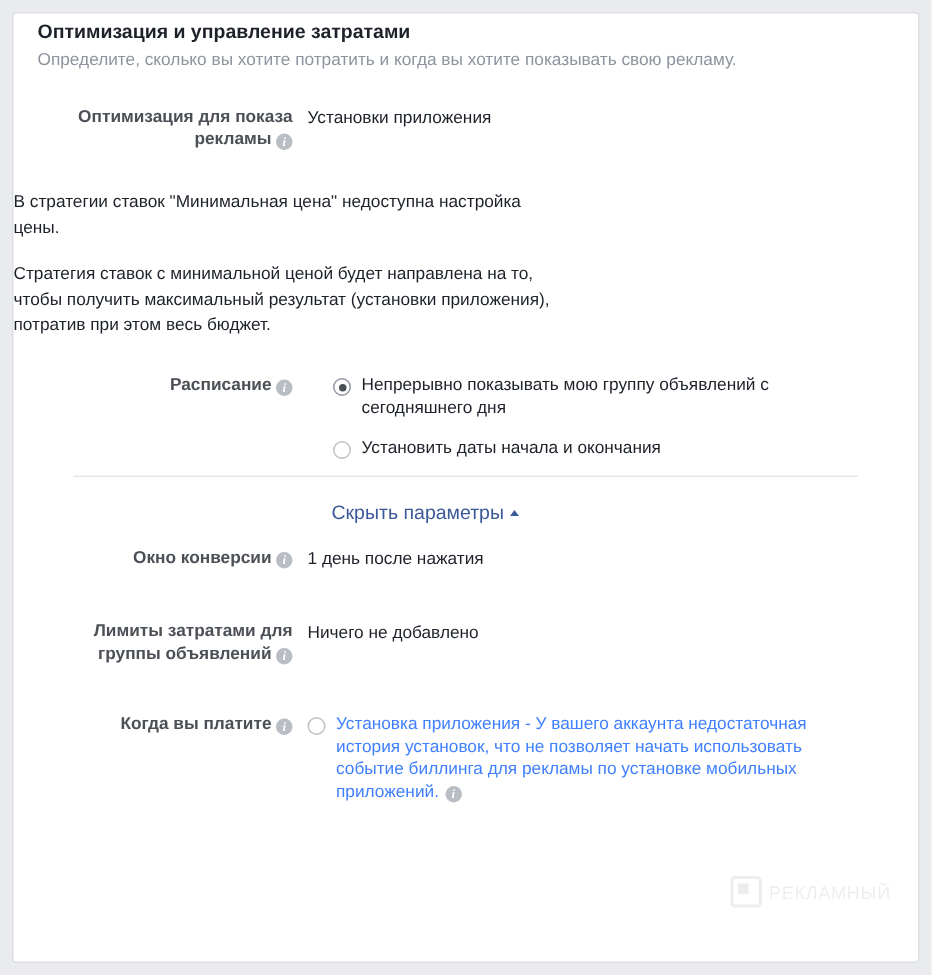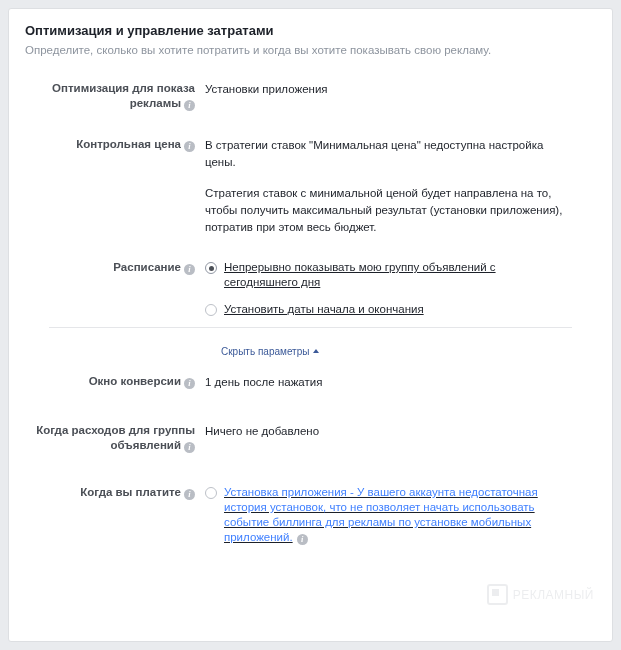--- a/index.html
+++ b/index.html
@@ -21,21 +21,21 @@
     top: 8px;
     width: 605px;
     height: 634px;
     background: #ffffff;
     border: 1px solid #dddfe2;
     border-radius: 3px;
     box-sizing: border-box;
     overflow: hidden;
   }
   .card-header {
-    padding: 14px 16px 10px 16px;
+    padding: 4px 16px 10px 16px;
   }
   .card-title {
     font-size: 13px;
     font-weight: bold;
     color: #1d2129;
     line-height: 16px;
     margin: 0 0 4px 0;
   }
   .card-subtitle {
     font-size: 11.5px;
@@ -94,21 +94,20 @@
   }
   .para {
     margin: 0 0 14px 0;
     max-width: 360px;
   }
   .para:last-child {
     margin-bottom: 0;
   }
   .radio-group {
     margin: 0;
-    text-decoration: underline;
   }
   .radio-item {
     display: flex;
     align-items: flex-start;
     margin-bottom: 12px;
   }
   .radio-item:last-child {
     margin-bottom: 0;
   }
   .radio {
@@ -153,21 +152,21 @@
     background: #e5e6e9;
     margin: 6px 40px 0 40px;
   }
   .toggle-row {
     text-align: left;
     padding: 16px 0 16px 0;
     margin-left: 212px;
   }
   .toggle-link {
     color: #3b5998;
-    font-size: 10px;
+    font-size: 13px;
     text-decoration: none;
     cursor: pointer;
   }
   .caret-up {
     display: inline-block;
     width: 0;
     height: 0;
     border-left: 3.5px solid transparent;
     border-right: 3.5px solid transparent;
     border-bottom: 4px solid #3b5998;
@@ -219,30 +218,27 @@
   <div class="rows">
 
     <div class="row" style="margin-bottom:26px;">
       <div class="row-label">
         <span>Оптимизация для показа рекламы</span><span class="info-icon">i</span>
       </div>
       <div class="row-value">Установки приложения</div>
     </div>
 
     <div class="row" style="margin-bottom:24px;">
-      <div class="row-label">
-        <span>Контрольная цена</span><span class="info-icon">i</span>
-      </div>
       <div class="row-value">
         <p class="para">В стратегии ставок "Минимальная цена" недоступна настройка цены.</p>
         <p class="para">Стратегия ставок с минимальной ценой будет направлена на то, чтобы получить максимальный результат (установки приложения), потратив при этом весь бюджет.</p>
       </div>
     </div>
 
-    <div class="row" style="margin-bottom:10px;">
+    <div class="row" style="margin-bottom:10px;gap:17px;">
       <div class="row-label">
         <span>Расписание</span><span class="info-icon">i</span>
       </div>
       <div class="row-value">
         <div class="radio-group">
           <div class="radio-item">
             <span class="radio checked"></span>
             <span class="radio-label">Непрерывно показывать мою группу объявлений с сегодняшнего дня</span>
           </div>
           <div class="radio-item">
@@ -261,21 +257,21 @@
 
     <div class="row" style="margin-bottom:32px;">
       <div class="row-label">
         <span>Окно конверсии</span><span class="info-icon">i</span>
       </div>
       <div class="row-value">1 день после нажатия</div>
     </div>
 
     <div class="row" style="margin-bottom:32px;">
       <div class="row-label">
-        <span>Когда расходов для группы объявлений</span><span class="info-icon">i</span>
+        <span>Лимиты затратами для группы объявлений</span><span class="info-icon">i</span>
       </div>
       <div class="row-value">Ничего не добавлено</div>
     </div>
 
     <div class="row">
       <div class="row-label">
         <span>Когда вы платите</span><span class="info-icon">i</span>
       </div>
       <div class="row-value">
         <div class="radio-group">

